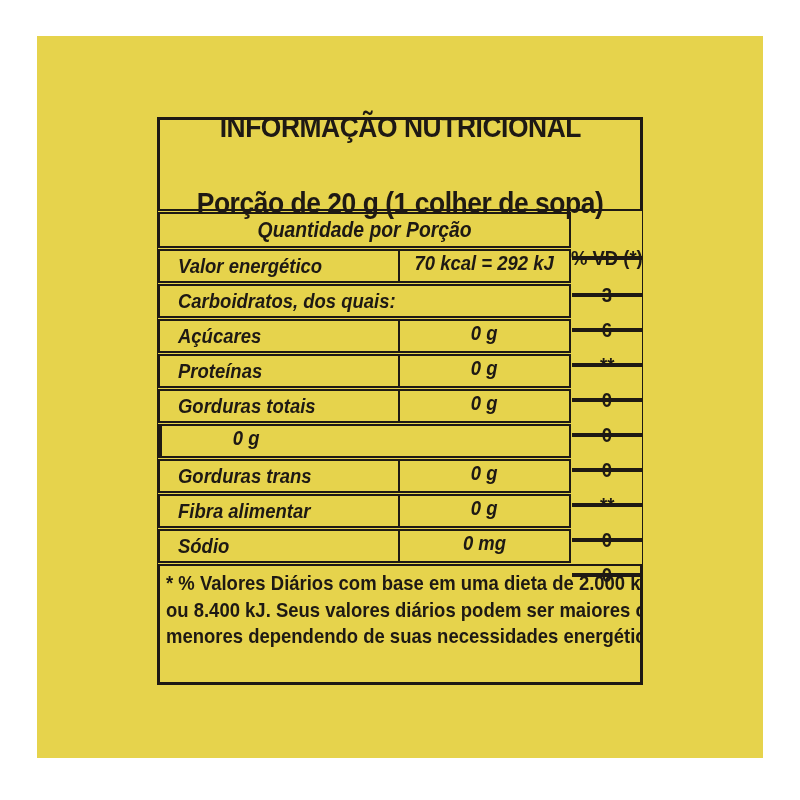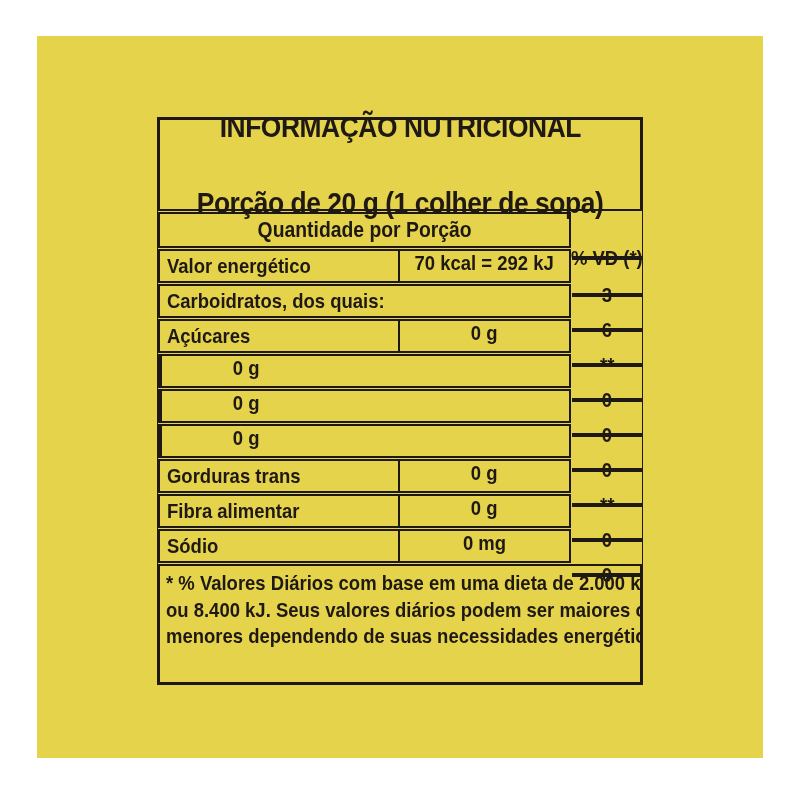--- a/index.html
+++ b/index.html
@@ -47,30 +47,30 @@
     text-align: center;
     line-height: 36px;
   }
   .title-line1 { font-size: 30px; letter-spacing: -0.5px; }
   .title-line2 { font-size: 30px; letter-spacing: -0.5px; margin-top: 40px; }
 
   .row { display: flex; gap: 1px; }
   .hdr-row { height: 36px; }
   .data-row { height: 34px; }
 
-  .cellA { flex: 1; display: flex; align-items: stretch; }
+  .cellA { flex: 1; display: flex; align-items: stretch; font-style: italic; }
   .hdr-quantity {
     flex: 1;
     display: flex; align-items: center; justify-content: center;
     font-size: 22px;
   }
   .lbl {
     flex: 1;
     display: flex; align-items: center;
-    padding-left: 7px;
+    padding-left: 18px;
     font-size: 21px;
     overflow: hidden;
   }
   .val {
     width: 171px;
     border-left: 2px solid var(--ink);
     display: flex; justify-content: center;
     font-size: 21px;
   }
   .dvbox {
@@ -149,31 +149,37 @@
             <span class="condc">0 g</span>
           </div>
       </div>
       <div class="box dvbox">
           <span class="condc">**</span>
         </div>
     </div>
 
     <div class="row data-row">
       <div class="box cellA">
-        <div class="val">
-            <span class="condc">0 g</span>
-          </div>
-      </div>
-      <div class="box dvbox">
-          <span class="condc">0</span>
-        </div>
-    </div>
-
-    <div class="row data-row">
-      <div class="box cellA">
+        <div class="lbl">
+            <span class="cond">Proteínas</span>
+          </div>
+        <div class="val">
+            <span class="condc">0 g</span>
+          </div>
+      </div>
+      <div class="box dvbox">
+          <span class="condc">0</span>
+        </div>
+    </div>
+
+    <div class="row data-row">
+      <div class="box cellA">
+        <div class="lbl">
+            <span class="cond">Gorduras totais</span>
+          </div>
         <div class="val">
             <span class="condc">0 g</span>
           </div>
       </div>
       <div class="box dvbox">
           <span class="condc">0</span>
         </div>
     </div>
 
     <div class="row data-row">

